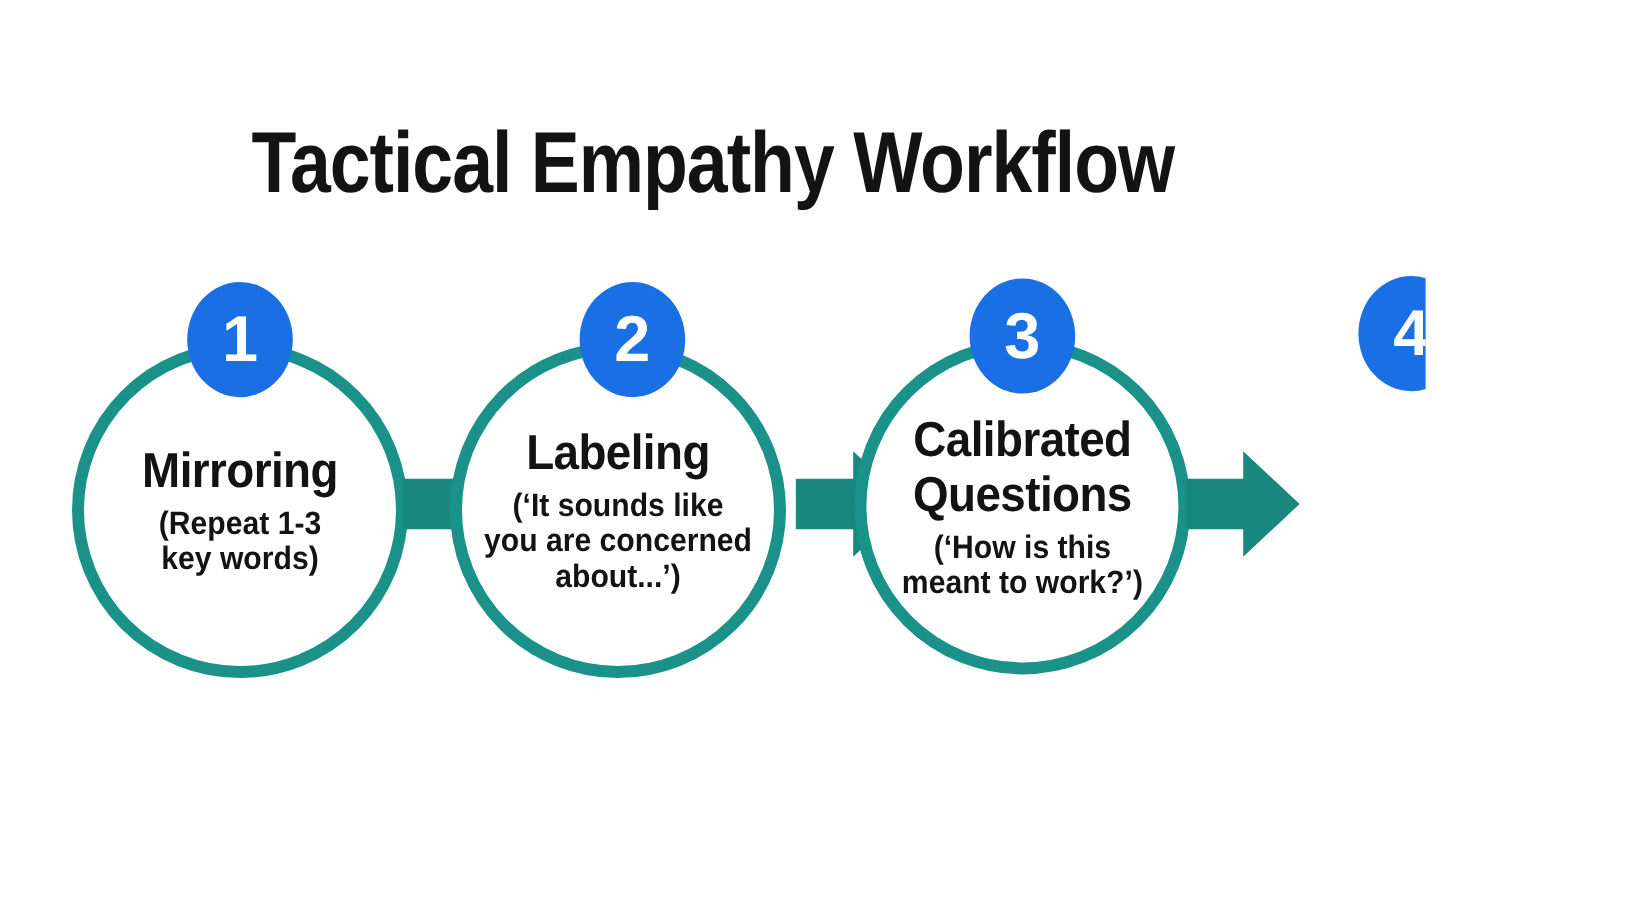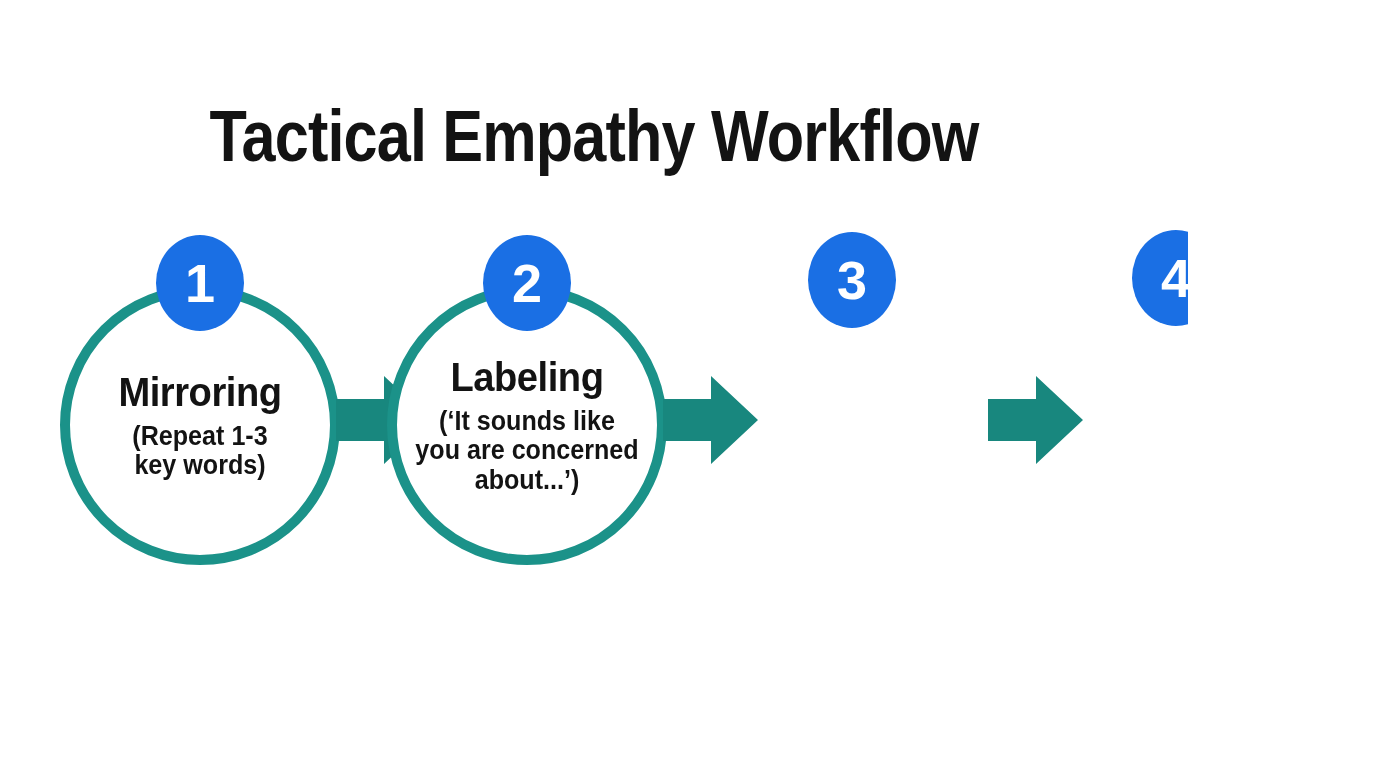--- a/index.html
+++ b/index.html
@@ -35,21 +35,21 @@
     display:flex; align-items:center; justify-content:center;
   }
   .badge-number {
     color:var(--badge_text,#fff); font-size:54px; font-weight:700; line-height:1;
   }
   .arrow {
     position:absolute; width:96px; height:96px; color:var(--arrow,#18877e);
   }
   
   .c1 { left:60px;   top:285px;justify-content:center; }
-  .c2 { left:387px;  top:285px;align-items:center; }
+  .c2 { left:375px;  top:285px;align-items:center; }
   .c3 { left:712px;  top:282px; }
   .c4 { left:1036px; top:280px; }
   .b1 { left:156px;  top:235px; }
   .b2 { left:483px;  top:235px; }
   .b3 { left:808px;  top:232px; }
   .b4 { left:1132px; top:230px; }
   .a1 { left:336px;  top:372px; }
   .a2 { left:663px;  top:372px; }
   .a3 { left:988px;  top:372px; }
 </style>
@@ -84,20 +84,28 @@
     </div>
   </div>
   <div class="badge b2">
     <span class="badge-number">2</span>
   </div>
 
   <svg class="arrow a2" viewBox="0 0 96 96" aria-hidden="true">
     <polygon points="0,27 48,27 48,4 95,48 48,92 48,69 0,69" fill="currentColor"></polygon>
   </svg>
 
+  <div class="circle c3">
+    <div class="content">
+      <div class="heading">Calibrated
+Questions</div>
+      <div class="subtext">(‘How is this
+meant to work?’)</div>
+    </div>
+  </div>
   <div class="badge b3">
     <span class="badge-number">3</span>
   </div>
 
   <svg class="arrow a3" viewBox="0 0 96 96" aria-hidden="true">
     <polygon points="0,27 48,27 48,4 95,48 48,92 48,69 0,69" fill="currentColor"></polygon>
   </svg>
 
   <div class="badge b4">
     <span class="badge-number">4</span>

